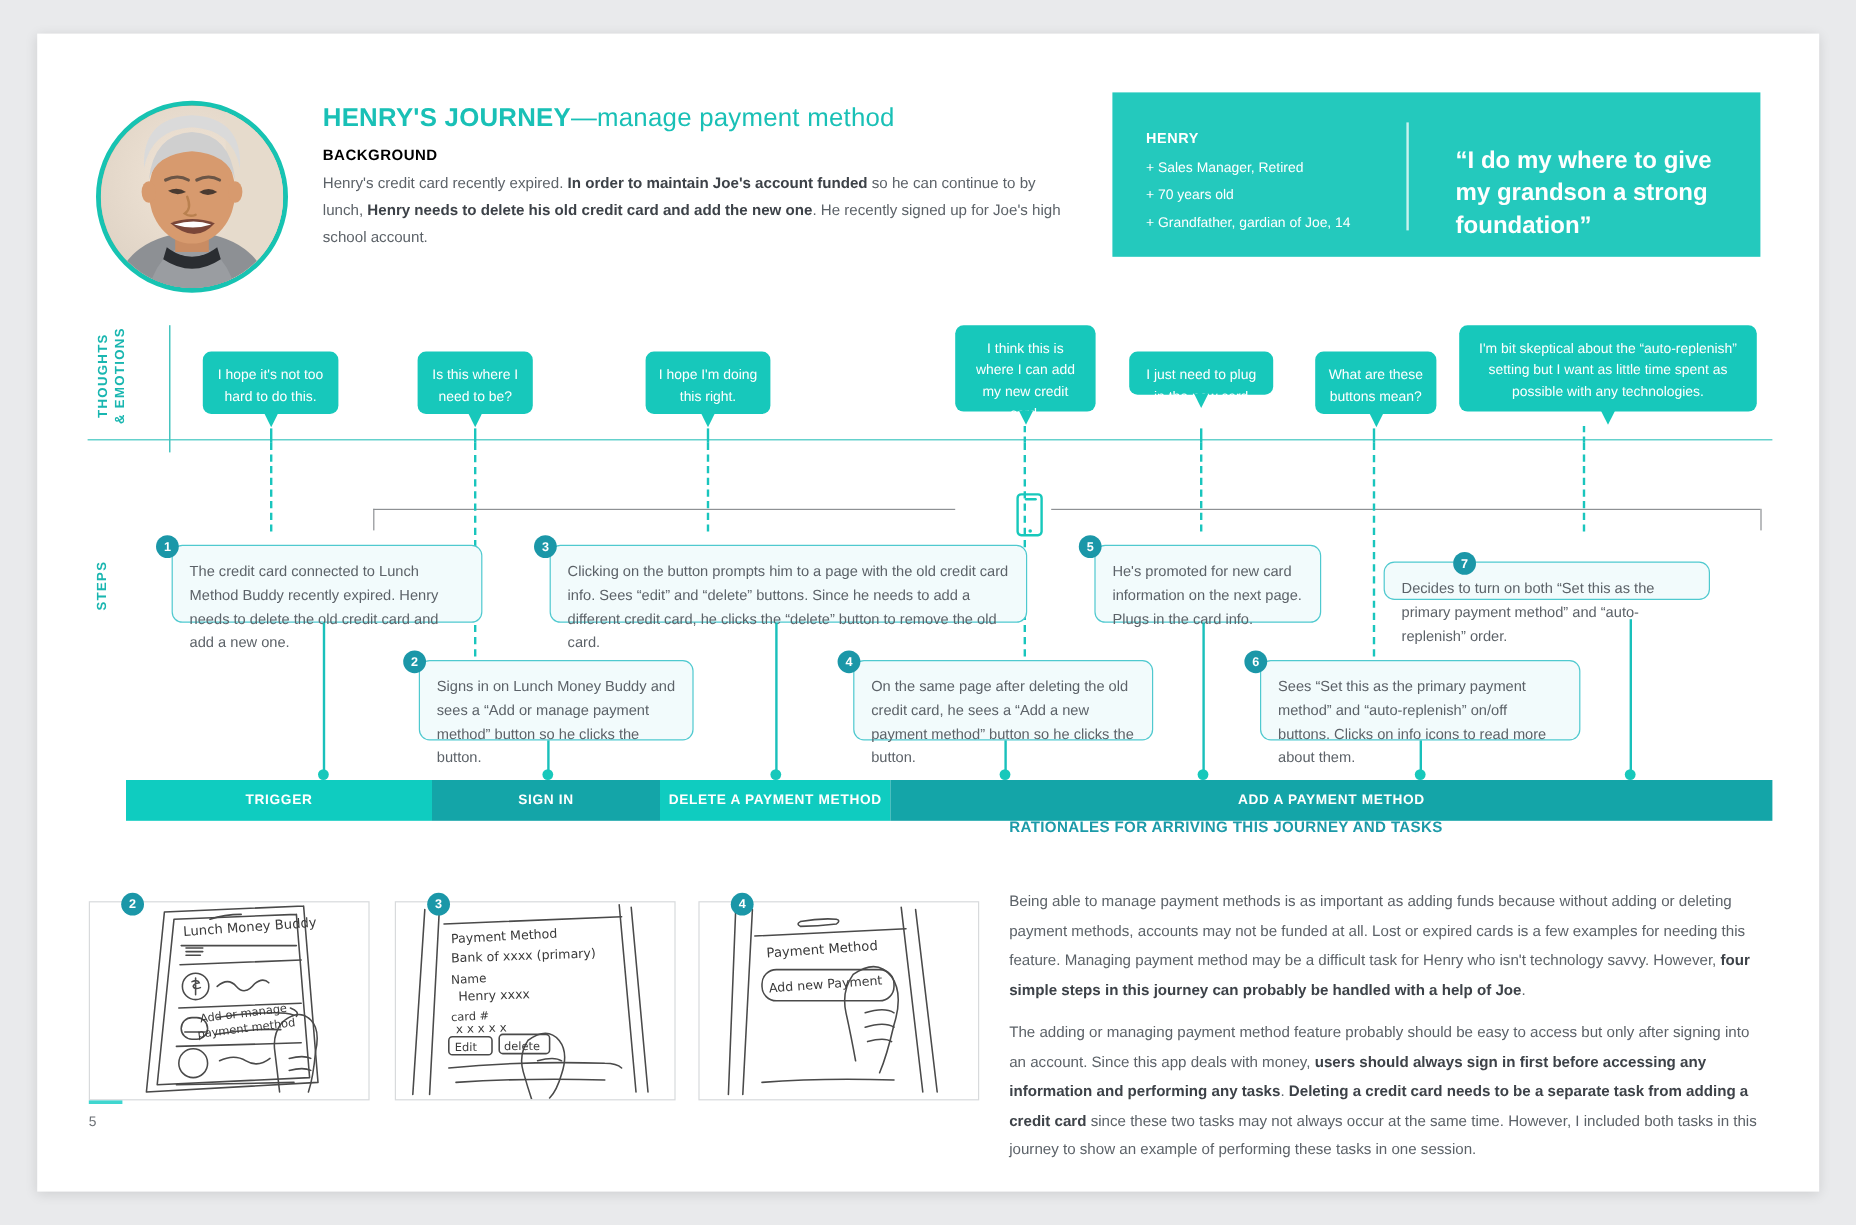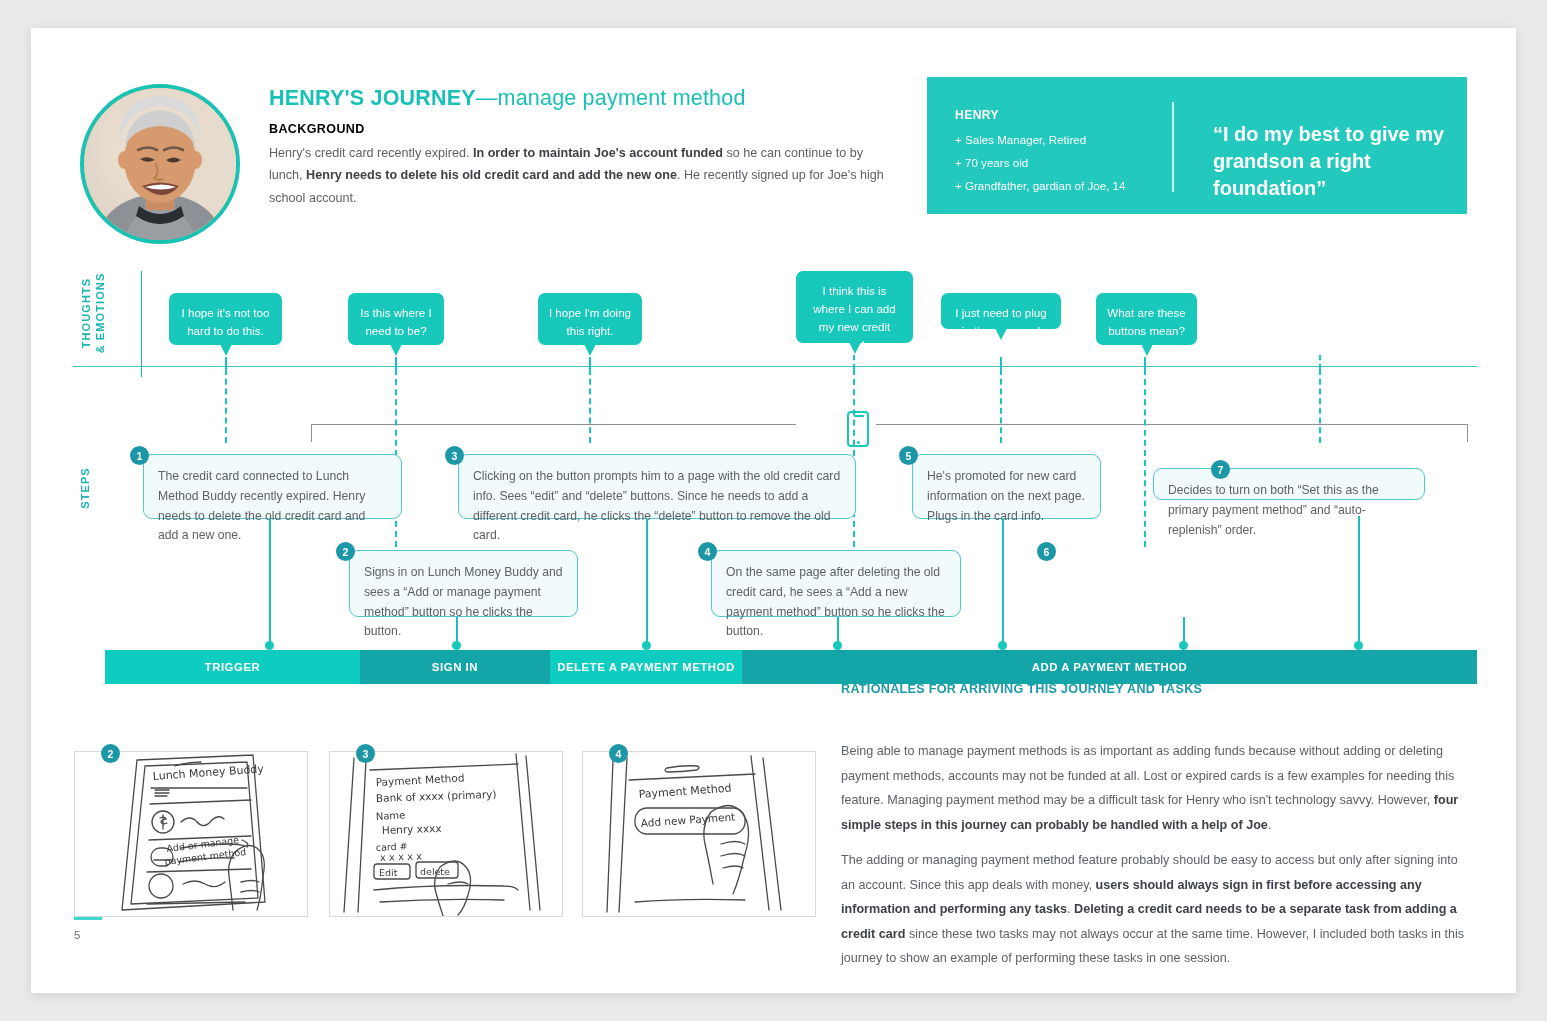--- a/index.html
+++ b/index.html
@@ -179,21 +179,21 @@
   </div>
 
   <div class="persona">
     <div class="persona-left">
       <div class="persona-name">HENRY</div>
       <div class="persona-li">+ Sales Manager, Retired</div>
       <div class="persona-li">+ 70 years old</div>
       <div class="persona-li">+ Grandfather, gardian of Joe, 14</div>
     </div>
     <div class="persona-div"></div>
-    <div class="persona-quote">“I do my best to give my grandson a right foundation”</div>
+    <div class="persona-quote">“I do my where to give my grandson a strong foundation”</div>
   </div>
 
   <div class="row-label rl-te">
     <span>THOUGHTS</span><br>
     <span>&amp; EMOTIONS</span>
   </div>
   <div class="row-label rl-steps">STEPS</div>
   <div class="vrule"></div>
   <div class="axis"></div>
 
@@ -208,20 +208,21 @@
 
   <div class="bub" style="left:765px;top:243px;width:117px;height:72px;"><span>I think this is where I can add my new credit card.</span></div>
   <div class="dash" style="left:822px;top:327px;height:14px;"></div>
 
   <div class="bub" style="left:910px;top:265px;width:120px;height:36px;"><span>I just need to plug in the new card info.</span></div>
   <div class="dash" style="left:969px;top:329px;height:12px;"></div>
 
   <div class="bub" style="left:1065px;top:265px;width:101px;height:52px;"><span>What are these buttons mean?</span></div>
   <div class="dash" style="left:1113px;top:329px;height:12px;"></div>
 
+  <div class="bub" style="left:1185px;top:243px;width:248px;height:72px;"><span>I'm bit skeptical about the “auto-replenish” setting but I want as little time spent as possible with any technologies.</span></div>
   <div class="dash" style="left:1288px;top:327px;height:14px;"></div>
 
   <div class="grayline" style="left:280px;top:396px;width:485px;"></div>
   <div class="grayvert" style="left:280px;top:396px;height:18px;"></div>
   <div class="grayline" style="left:845px;top:396px;width:591px;"></div>
   <div class="grayvert" style="left:1436px;top:396px;height:18px;"></div>
 
   <div class="phone"></div>
 
   <div class="dash" style="left:194px;top:341px;height:74px;"></div>
@@ -251,20 +252,21 @@
   <div class="step" style="left:680px;top:522px;width:250px;height:67px;"><span>On the same page after deleting the old credit card, he sees a “Add a new payment method” button so he clicks the button.</span></div>
   <div class="conn" style="left:806px;top:589px;height:27px;"></div>
   <div class="dot" style="left:802px;top:613px;"></div>
 
   <div class="stepnum" style="left:868px;top:418px;">5</div>
   <div class="step" style="left:881px;top:426px;width:189px;height:65px;"><span>He's promoted for new card information on the next page. Plugs in the card info.</span></div>
   <div class="conn" style="left:971px;top:491px;height:125px;"></div>
   <div class="dot" style="left:967px;top:613px;"></div>
 
   <div class="stepnum" style="left:1006px;top:514px;">6</div>
+  <div class="step" style="left:1019px;top:522px;width:267px;height:67px;"><span>Sees “Set this as the primary payment method” and “auto-replenish” on/off buttons. Clicks on info icons to read more about them.</span></div>
   <div class="conn" style="left:1152px;top:589px;height:27px;"></div>
   <div class="dot" style="left:1148px;top:613px;"></div>
 
   <div class="stepnum" style="left:1180px;top:432px;">7</div>
   <div class="step" style="left:1122px;top:440px;width:272px;height:32px;"><span>Decides to turn on both “Set this as the primary payment method” and “auto-replenish” order.</span></div>
   <div class="conn" style="left:1327px;top:488px;height:128px;"></div>
   <div class="dot" style="left:1323px;top:613px;"></div>
 
   <div class="phasebar">
     <div class="phase" style="left: 0px; width: 255px; background: rgb(15, 204, 192);">

